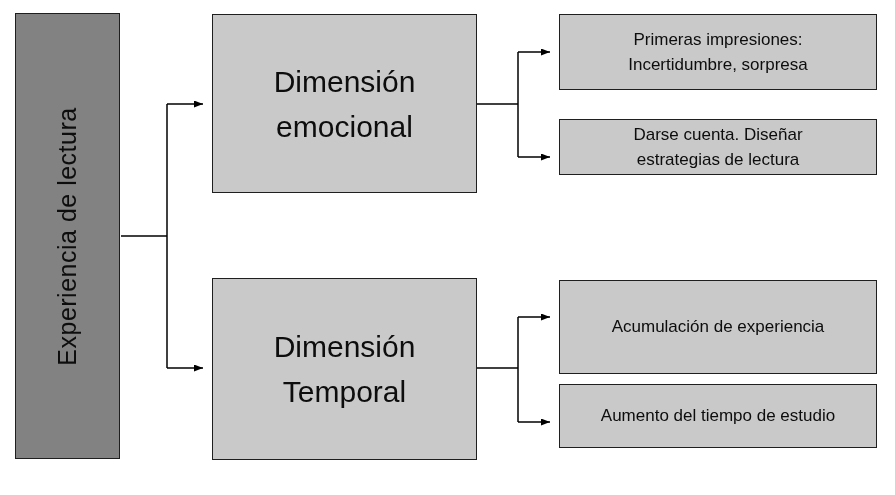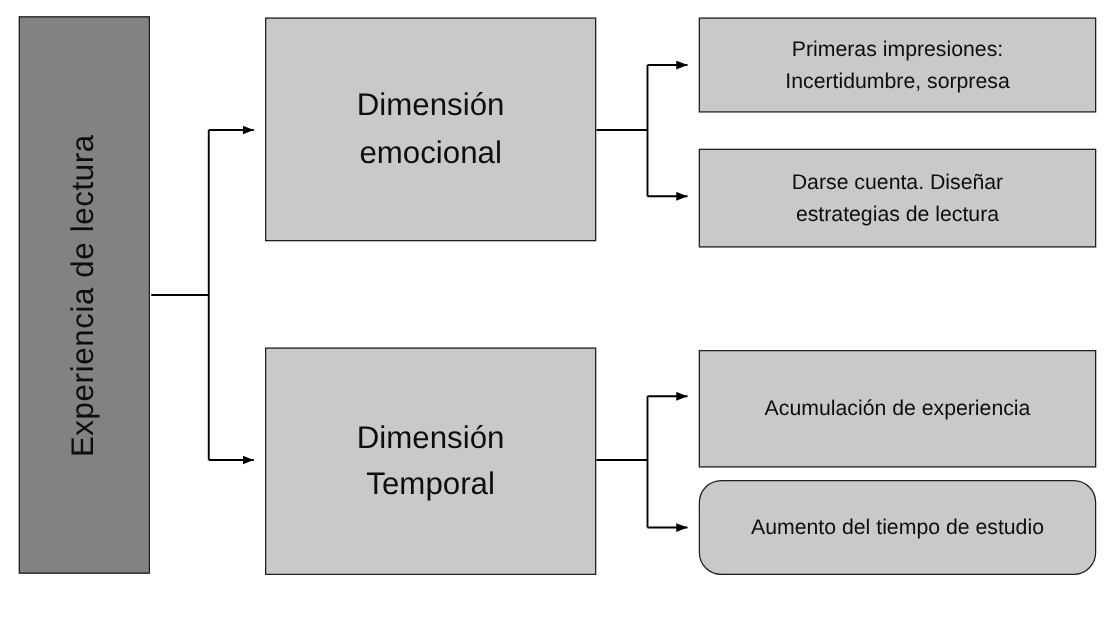--- a/index.html
+++ b/index.html
@@ -36,36 +36,36 @@
   .root-node .vertical-label {
     transform: rotate(-90deg);
     white-space: nowrap;
     font-size: 25px;
     letter-spacing: 0.5px;
   }
   .mid-node {
     left: 212px;
     width: 265px;
     background: var(--node_fill, #c9c9c9);
-    font-size: 25px;
+    font-size: 30px;
     line-height: 1.5;
   }
   .mid-top    { top: 14px;  height: 179px; }
   .mid-bottom { top: 278px; height: 182px; }
   .leaf-node {
     left: 559px;
     width: 318px;
     background: var(--node_fill, #c9c9c9);
     font-size: 17px;
     line-height: 1.5;
   }
   .leaf-1 { top: 14px;  height: 76px; }
-  .leaf-2 { top: 119px; height: 79px; }
+  .leaf-2 { top: 119px; height: 56px; }
   .leaf-3 { top: 280px; height: 94px; }
-  .leaf-4 { top: 384px; height: 76px; border-radius: 18px; }
+  .leaf-4 { top: 384px; height: 64px; }
   .connector-layer {
     position: absolute;
     left: 0;
     top: 0;
     pointer-events: none;
   }
   .connector-layer path {
     stroke: var(--connector, #000000);
     stroke-width: 1.5;
     fill: none;

